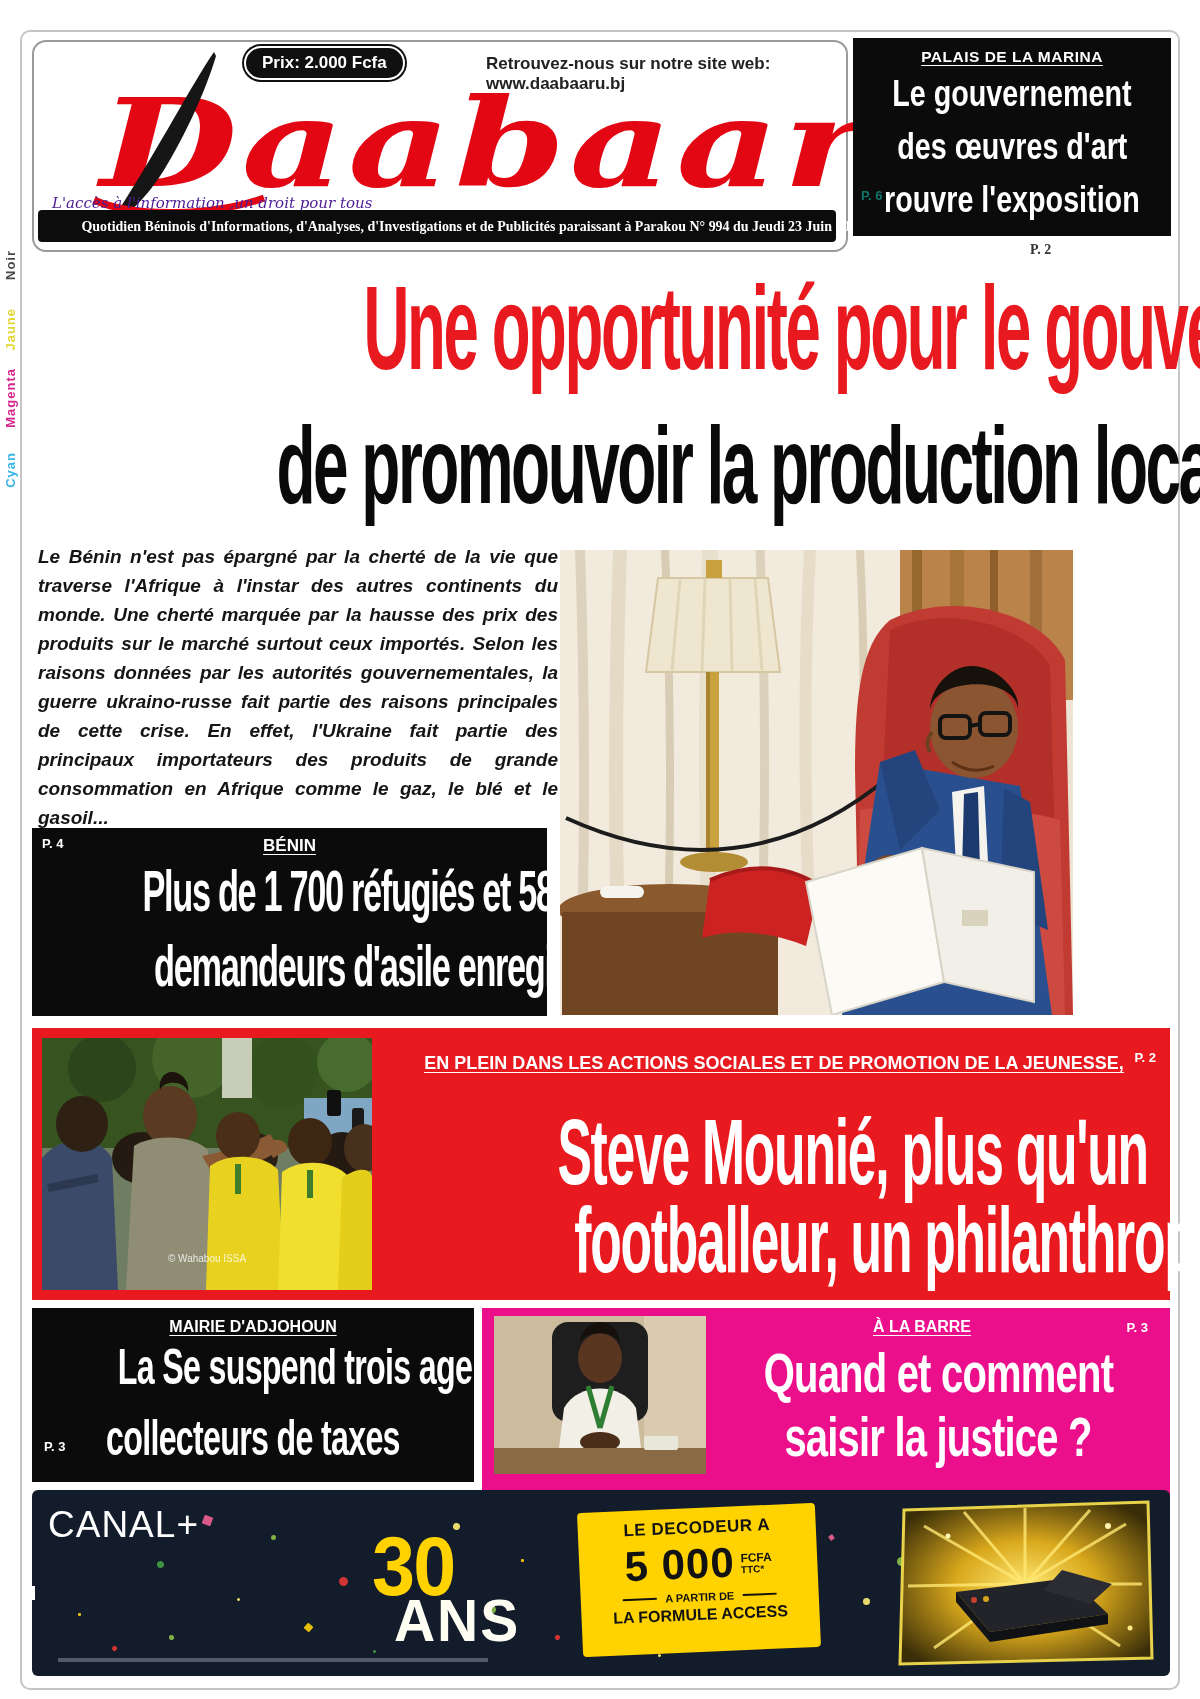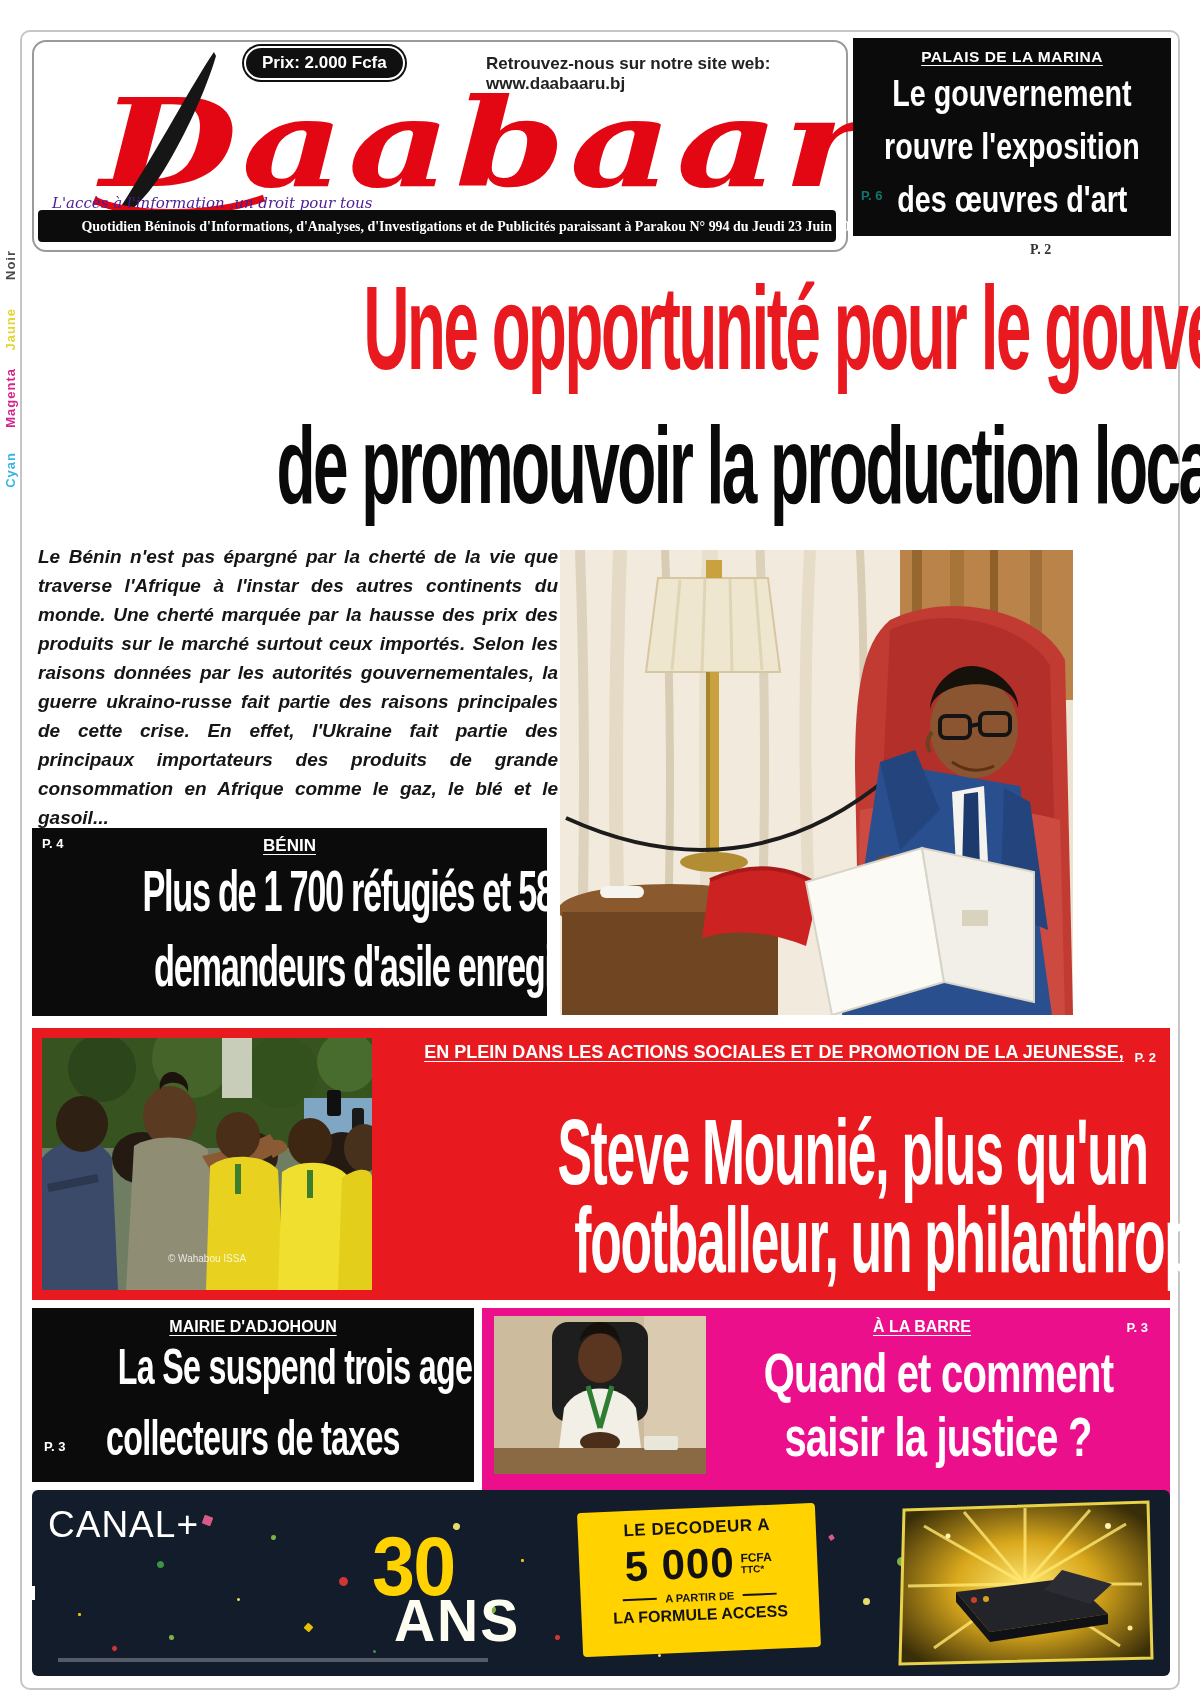--- a/index.html
+++ b/index.html
@@ -54,21 +54,21 @@
   .benin-box .hl{line-height:62px;margin-top:4px;}
   .benin-box .hl span{display:inline-block;font-weight:bold;font-size:52px;letter-spacing:-2px;
                       transform:scale(0.66,1.1);transform-origin:center;white-space:nowrap;}
   
   .photo{overflow:hidden;}
   .photo svg{display:block;}
   .credit{position:absolute;left:50%;bottom:26px;transform:translateX(-50%);font-size:10px;
           color:rgba(255,255,255,.8);}
   
   .mounie{left:32px;top:1028px;width:1138px;height:272px;background:#e8191f;color:#fff;}
-  .mounie .kick{position:absolute;left:372px;top:14px;width:740px;text-align:center;font-size:18px;
+  .mounie .kick{position:absolute;left:372px;top:25px;width:740px;text-align:center;font-size:18px;
                 font-weight:bold;text-decoration:underline;text-underline-offset:3px;white-space:nowrap;}
   .mounie .pref{position:absolute;right:14px;top:22px;font-size:13px;font-weight:bold;}
   .mounie .l1,.mounie .l2{position:absolute;left:352px;width:786px;text-align:center;white-space:nowrap;}
   .mounie .l1{top:58px;margin-top:20px;}
   .mounie .l2{top:166px;}
   .mounie .l1 span,.mounie .l2 span{display:inline-block;font-weight:bold;font-size:82px;letter-spacing:-2px;
                 transform:scale(0.63,1.12);transform-origin:center;}
   .foot-photo{left:42px;top:1038px;width:330px;height:252px;}
   
   .adjohoun{left:32px;top:1308px;width:442px;height:174px;background:#0b0b0b;color:#fff;text-align:center;}
@@ -134,22 +134,22 @@
     <div class="tagline">L'accès à l'information ,un droit pour tous</div>
     <div class="strapline">
       <span>Quotidien Béninois d'Informations, d'Analyses, d'Investigations et de Publicités paraissant à Parakou N° 994 du Jeudi 23 Juin 2022</span>
     </div>
   </div>
 
   <div class="abs palais">
     <div class="kick">PALAIS DE LA MARINA</div>
     <div class="hl">
       <div><span>Le gouvernement</span></div>
+      <div><span>des œuvres d'art</span></div>
       <div><span>rouvre l'exposition</span></div>
-      <div><span>des œuvres d'art</span></div>
     </div>
     <div class="p6">P. 6</div>
   </div>
   <div class="abs p2-below">P. 2</div>
 
   <div class="abs hl-red">
     <span>Une opportunité pour le gouvernement</span>
   </div>
   <div class="abs hl-black">
     <span>de promouvoir la production locale</span>

